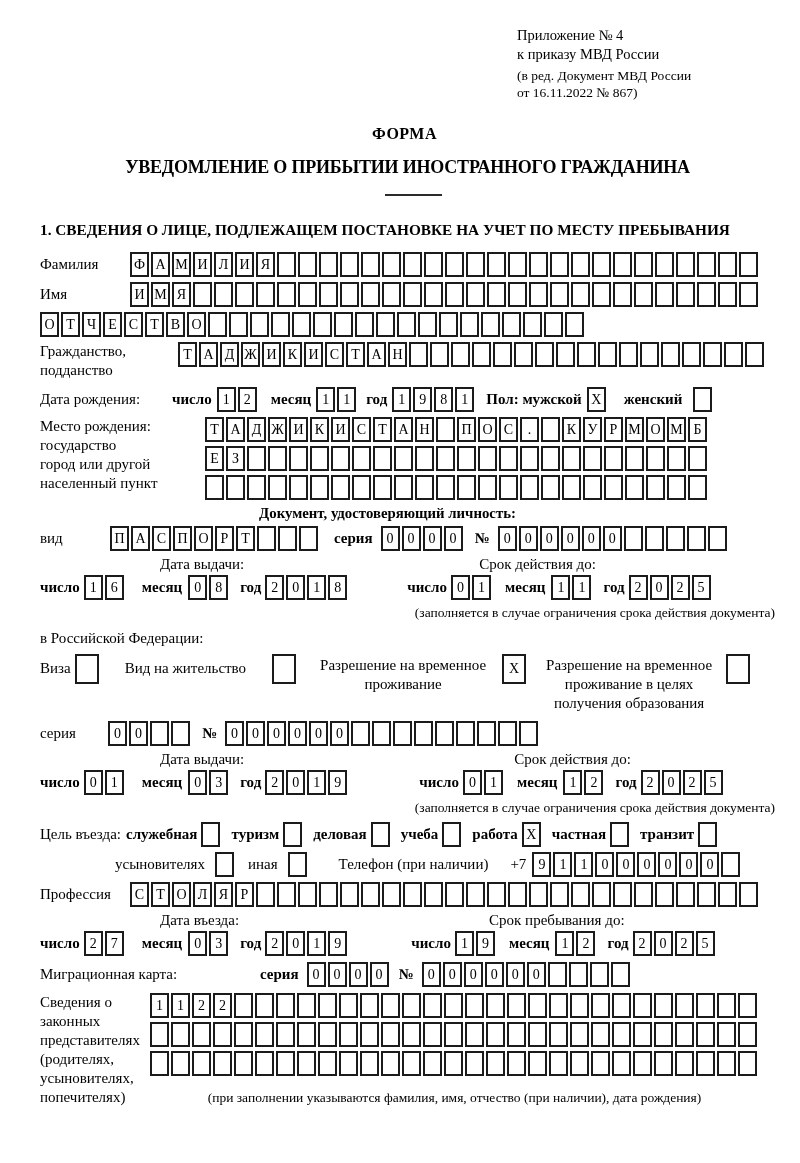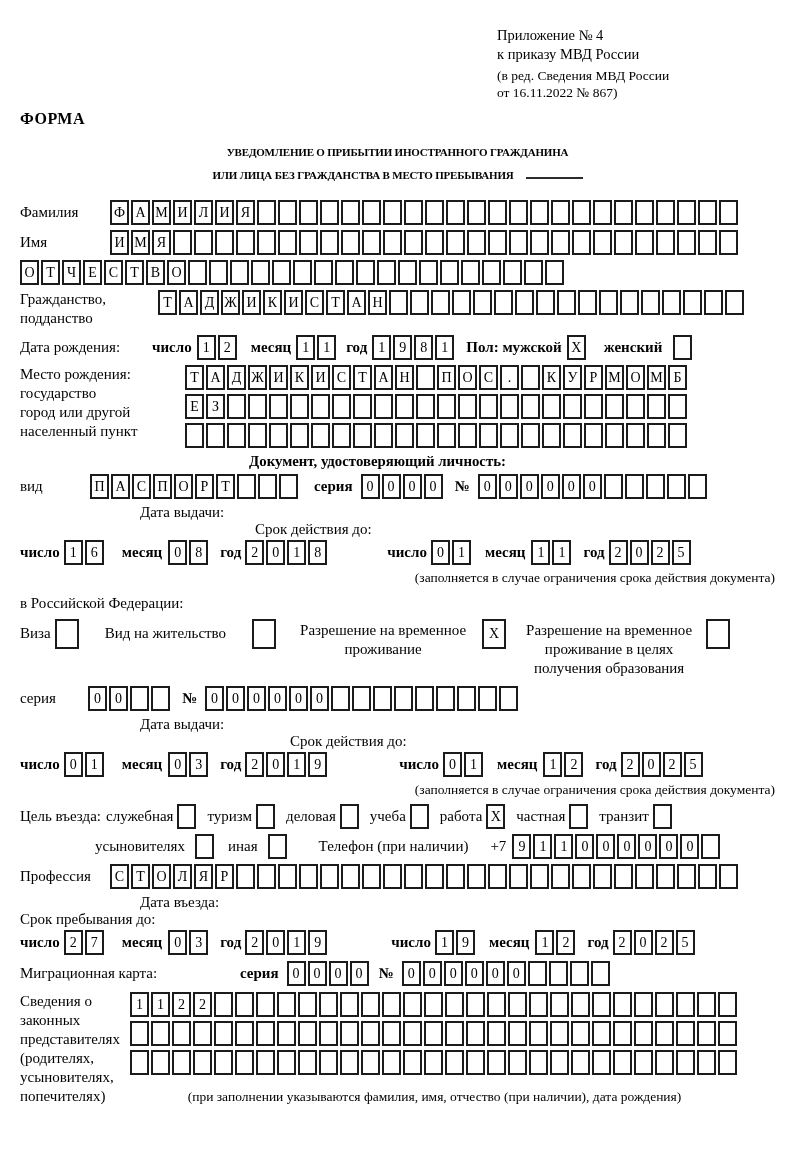--- a/index.html
+++ b/index.html
@@ -1,60 +1,61 @@
 <!DOCTYPE html>
 <html><head>
 <meta charset="utf-8">
 <style>
   html,body{margin:0;padding:0;background:#fff;}
   body{width:800px;height:1163px;color:#000;font-family:"Liberation Serif","DejaVu Serif",serif;font-size:15px;}
-  .page{box-sizing:border-box;width:800px;height:1163px;padding:26px 25px 8px 20px;overflow:hidden;background:#fff;}
+  .page{box-sizing:border-box;width:800px;height:1163px;padding:26px 25px 8px 40px;overflow:hidden;background:#fff;}
   .appendix{margin-left:477px;line-height:19px;font-size:14.5px;}
   .appendix .ed{font-size:13.5px;line-height:17px;}
   .appendix .ed.first{margin-top:3px;}
-  .forma{text-align:left;font-weight:bold;font-size:16px;margin:9px 6px 0 0;letter-spacing:.5px;}
-  .title{margin-top:13px;text-align:center;font-weight:bold;font-size:11px;line-height:23px;letter-spacing:-0.2px;}
+  .forma{text-align:center;font-weight:bold;font-size:16px;margin:24px 6px 0 0;letter-spacing:.5px;}
+  .title{margin-top:13px;text-align:center;font-weight:bold;font-size:18px;line-height:23px;letter-spacing:-0.2px;}
   .uline{display:inline-block;width:57px;border-bottom:2.5px solid #2b2b2b;margin-left:12px;}
   .sec1{margin-top:19px;font-weight:bold;font-size:15.3px;white-space:nowrap;}
   .formbody{margin-top:13px;}
   .frow{display:flex;align-items:center;margin-bottom:5px;white-space:nowrap;}
   .frow.top{align-items:flex-start;}
   .flabel{flex:0 0 auto;white-space:pre-line;line-height:19px;}
   .cells{display:inline-flex;flex:0 0 auto;}
   .cell{box-sizing:border-box;flex:0 0 auto;width:19px;height:25px;border:2px solid #1b1b1b;margin-right:2px;display:inline-flex;align-items:center;justify-content:center;font-size:14px;line-height:1;background:#fff;}
   .cbL{width:24px;height:30px;}
   .col{display:flex;flex-direction:column;gap:4px;}
   .sub{margin:0 5px 0 12px;font-weight:bold;}
   .dochead{font-weight:bold;font-size:14.8px;text-align:center;margin:1px 40px 4px 0;}
-  .dlabels{display:flex;margin:3px 0 2px 0;font-size:15px;flex-direction:column;}
+  .dlabels{display:flex;margin:3px 0 2px 0;font-size:15px;}
   .note{font-size:13.5px;margin:0 0 6px 0;}
   .right{text-align:right;margin-right:0px;}
   .stack{white-space:pre-line;text-align:center;line-height:19px;}
   .ptxt{line-height:22px;}
-  .opt{margin-left:9px;margin-right:4px;}
+  .opt{margin-left:9px;margin-right:4px;font-weight:bold;}
 </style>
 </head>
 <body>
 
 <div class="page">
 
   <div class="appendix">
     <div>Приложение № 4</div>
     <div>к приказу МВД России</div>
-    <div class="ed first">(в ред. Сведения МВД России</div>
+    <div class="ed first">(в ред. Документ МВД России</div>
     <div class="ed">от 16.11.2022 № 867)</div>
   </div>
 
   <div class="forma">ФОРМА</div>
 
   <div class="title">
     <div>УВЕДОМЛЕНИЕ О ПРИБЫТИИ ИНОСТРАННОГО ГРАЖДАНИНА</div>
-    <div><span>ИЛИ ЛИЦА БЕЗ ГРАЖДАНСТВА В МЕСТО ПРЕБЫВАНИЯ</span><span class="uline"></span></div>
+    <div><span class="uline"></span></div>
   </div>
 
+  <div class="sec1">1. СВЕДЕНИЯ О ЛИЦЕ, ПОДЛЕЖАЩЕМ ПОСТАНОВКЕ НА УЧЕТ ПО МЕСТУ ПРЕБЫВАНИЯ</div>
 
   <div class="formbody">
 
     <div class="frow">
       <span class="flabel" style="width:90px">Фамилия</span>
       <span class="cells">
           <span class="cell">Ф</span>
           <span class="cell">А</span>
           <span class="cell">М</span>
           <span class="cell">И</span>
@@ -542,21 +543,21 @@
           <span class="cell"></span>
           <span class="cell"></span>
           <span class="cell"></span>
           <span class="cell"></span>
           <span class="cell"></span>
         </span>
     </div>
 
     <div class="dlabels">
       <span style="margin-left:120px">Дата въезда:</span>
-      <span style="">Срок пребывания до:</span>
+      <span style="margin-left:250px">Срок пребывания до:</span>
     </div>
 
     <div class="frow">
       <span class="sub" style="margin:0 4px 0 0">число</span>
       <span class="cells">
           <span class="cell">2</span>
           <span class="cell">7</span>
         </span>
       <span class="sub" style="margin:0 6px 0 16px">месяц</span>
       <span class="cells">

